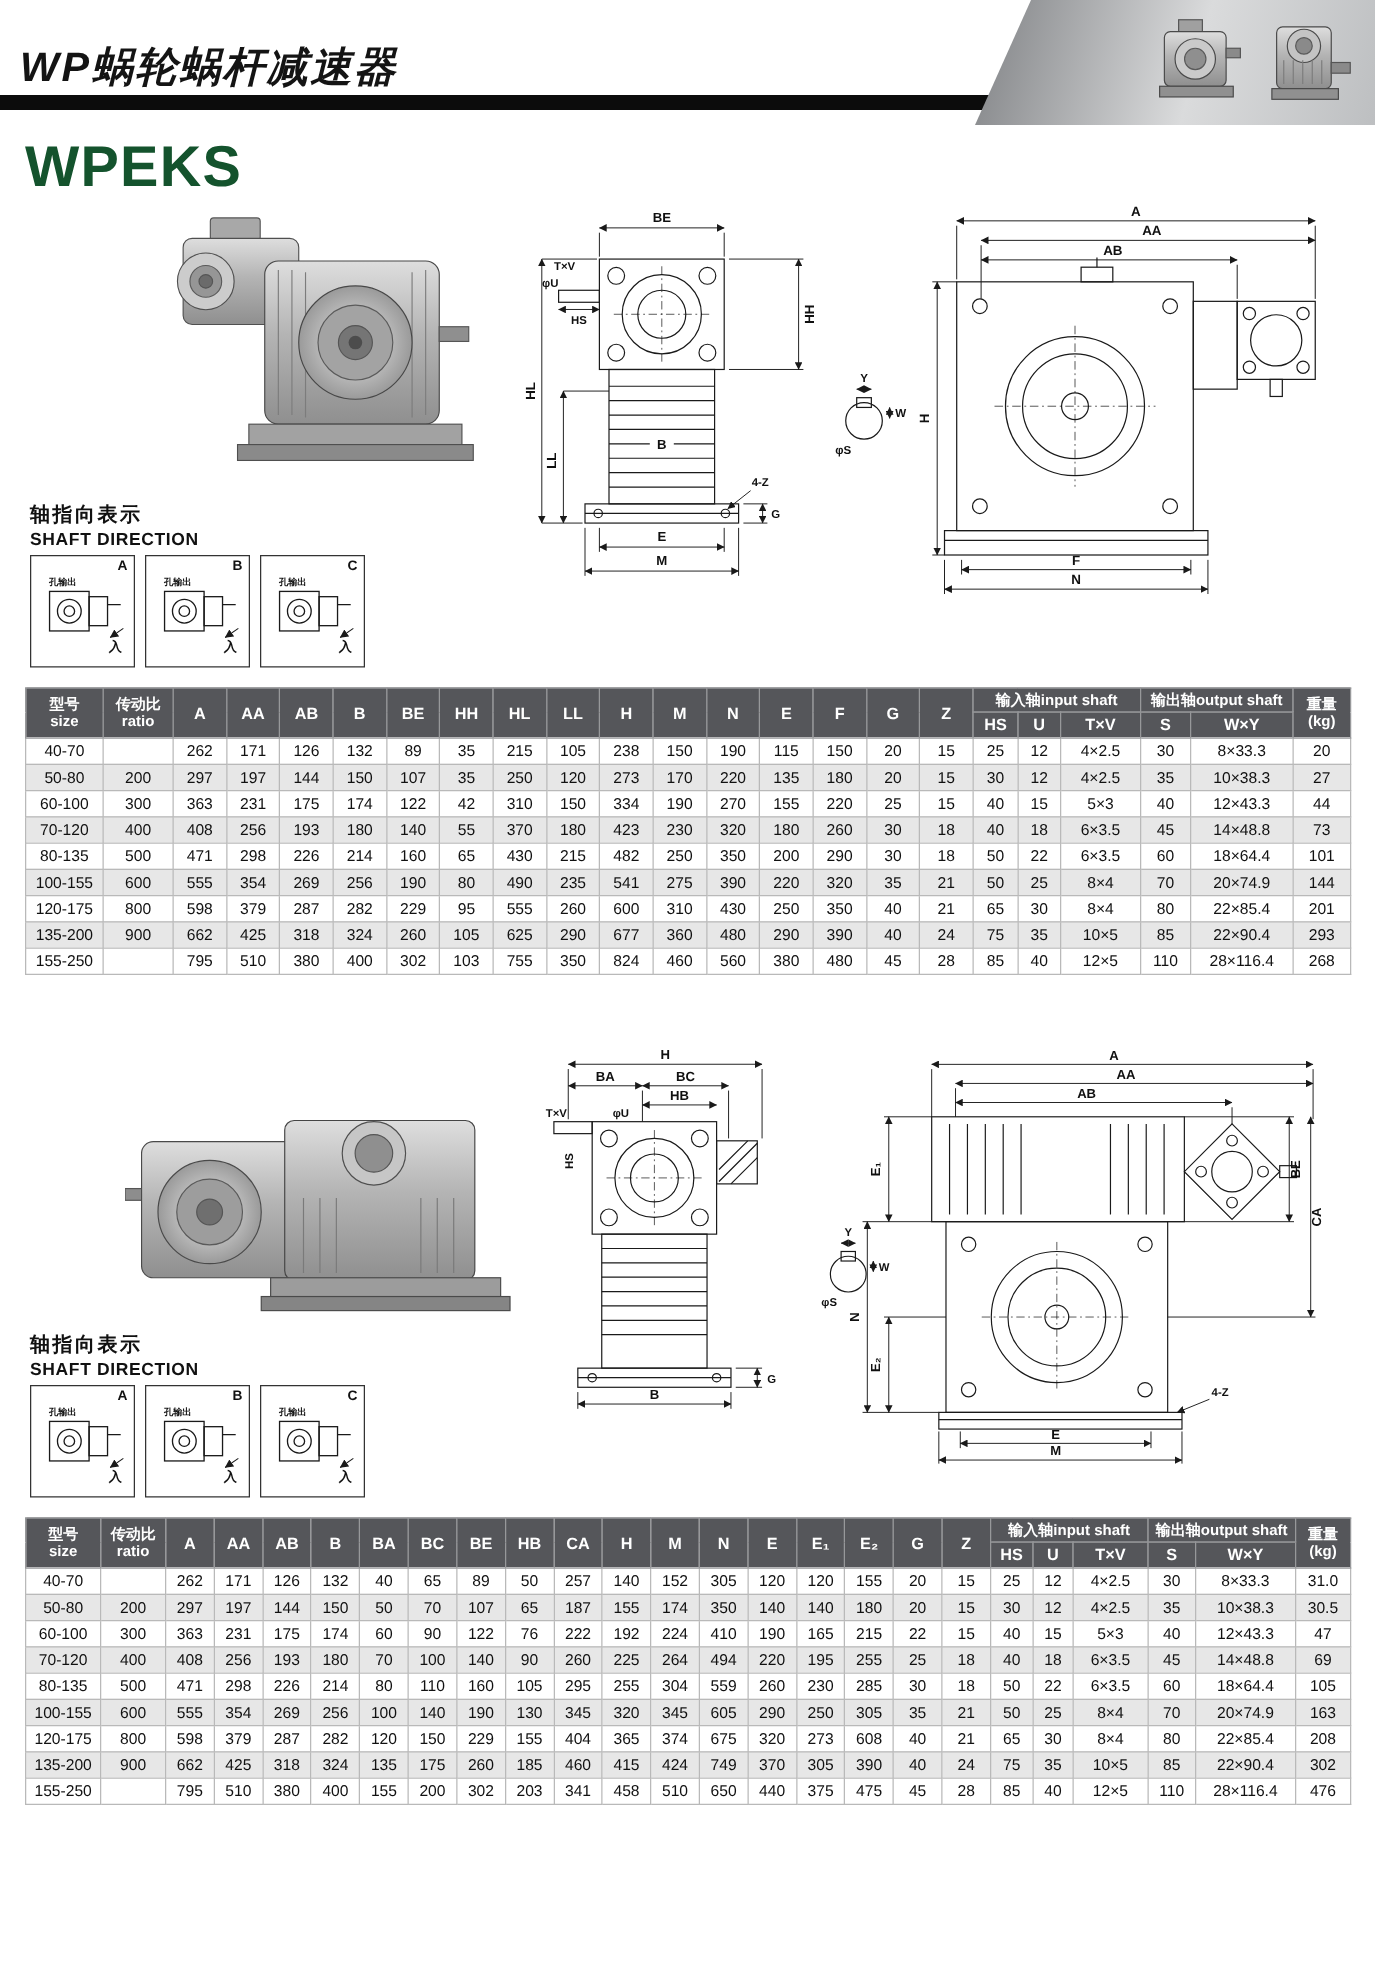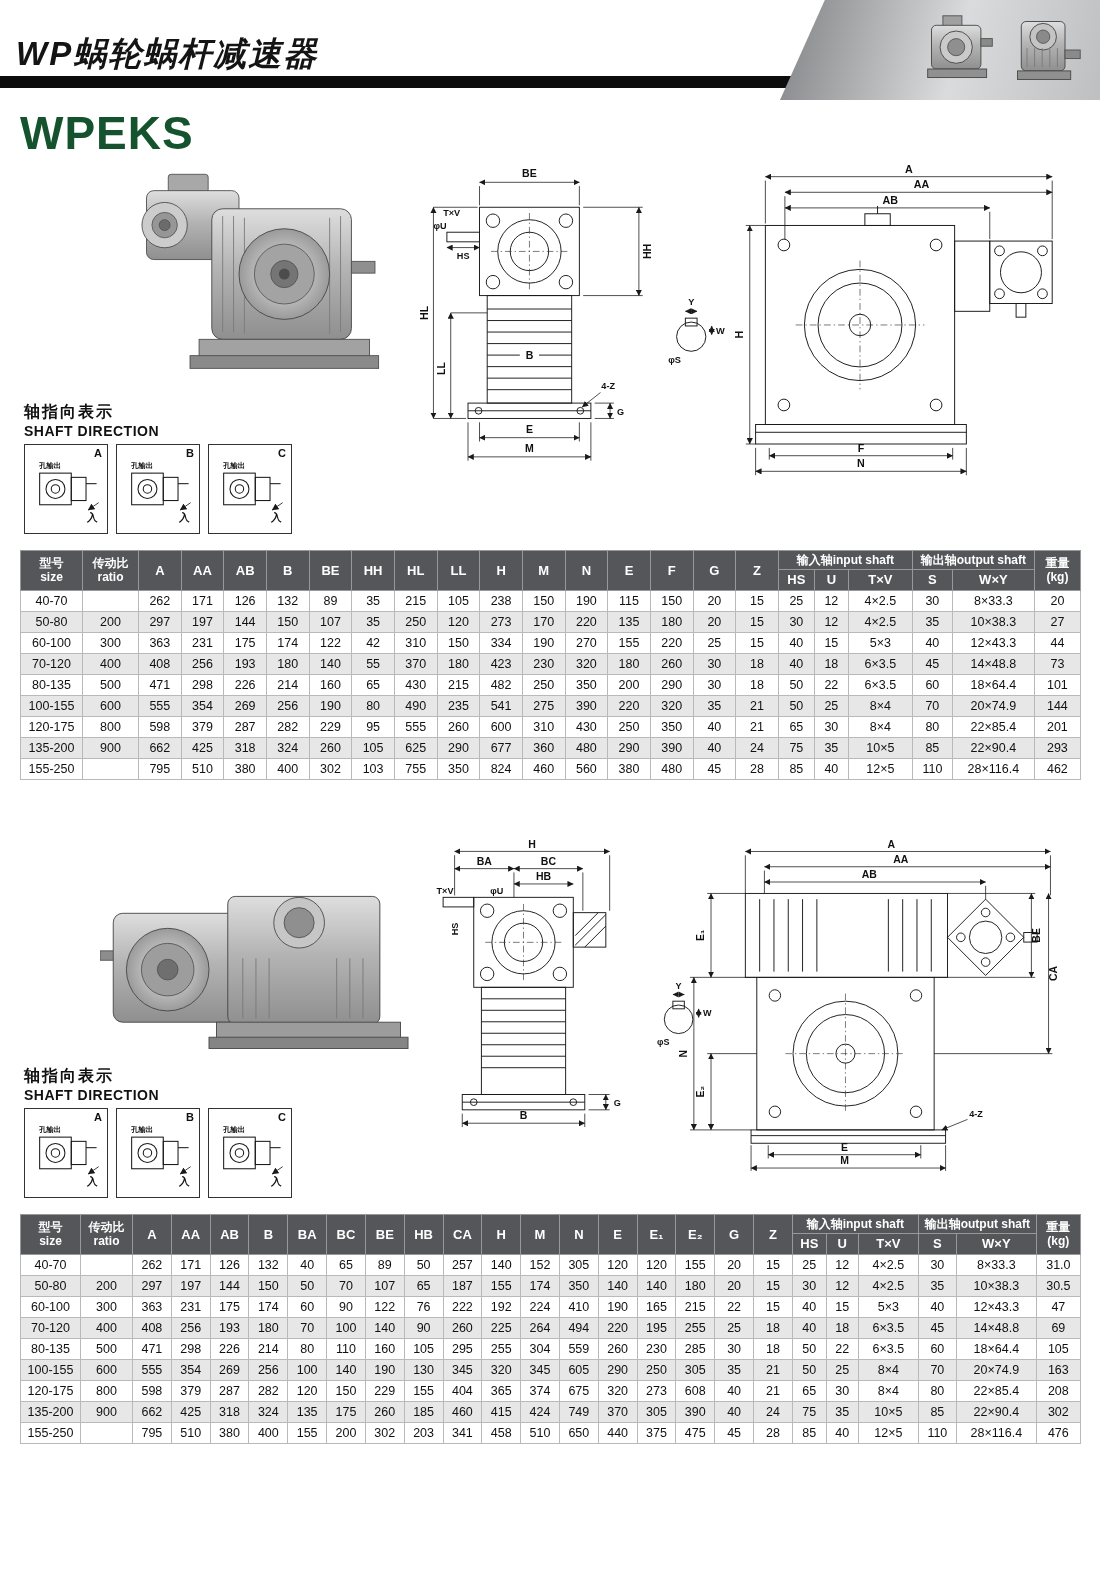--- a/index.html
+++ b/index.html
@@ -554,21 +554,21 @@
             <td>560</td>
             <td>380</td>
             <td>480</td>
             <td>45</td>
             <td>28</td>
             <td>85</td>
             <td>40</td>
             <td>12×5</td>
             <td>110</td>
             <td>28×116.4</td>
-            <td>462</td>
+            <td>268</td>
           </tr>
         </tbody>
       </table>
   </section>
 
   <section class="section section-wpweko">
 
     <div class="figrow">
       <div class="leftcol">
         <svg class="photo photo-wpweko" viewBox="0 0 330 196" width="310" height="184">

